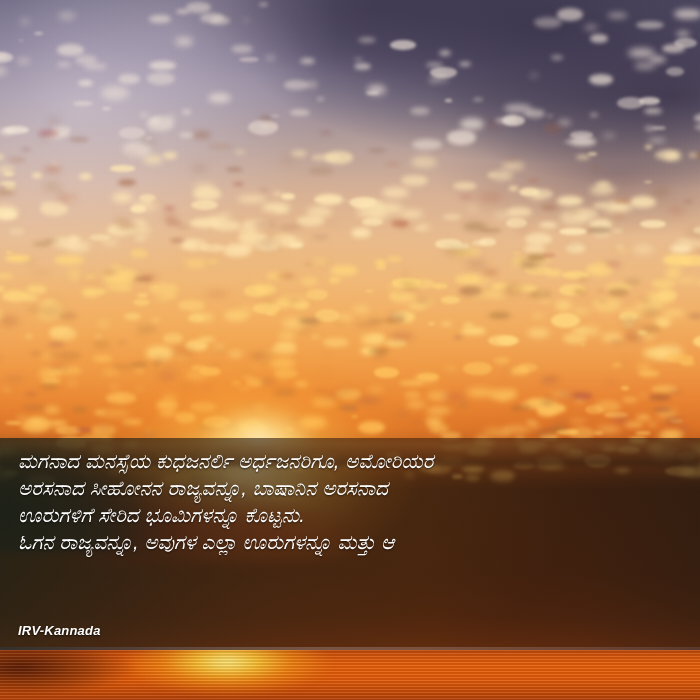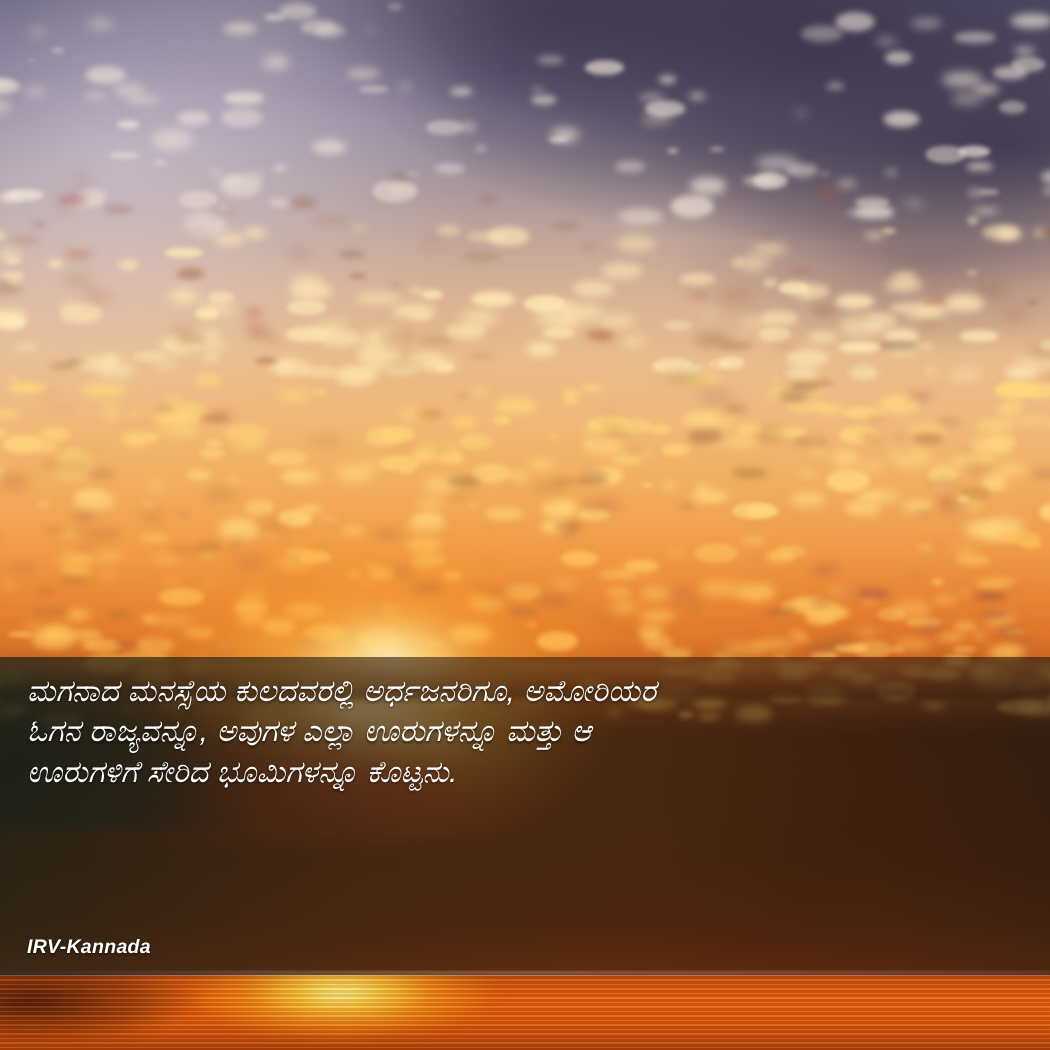--- a/index.html
+++ b/index.html
@@ -1098,21 +1098,22 @@
       <div class="water-glow"></div>
       <div class="water-dark"></div>
       <div class="water-streaks"></div>
       <div class="waterline"></div>
     </div>
   </div>
 
   <div class="overlay">
 
     <ul class="verse-body" id="verse-body">
-        <li>ಮಗನಾದ ಮನಸ್ಸೆಯ ಕುಲದವರಲ್ಲಿ ಅರ್ಧಜನರಿಗೂ, ಅಮೋರಿಯರ</li>
+        <li>ಮಗನಾದ ಮನಸ್ಸೆಯ ಕುಧಜನರ್ಲಿ ಅರ್ಧಜನರಿಗೂ, ಅಮೋರಿಯರ</li>
+        <li>ಅರಸನಾದ ಸೀಹೋನನ ರಾಜ್ಯವನ್ನೂ, ಬಾಷಾನಿನ ಅರಸನಾದ</li>
+        <li>ಊರುಗಳಿಗೆ ಸೇರಿದ ಭೂಮಿಗಳನ್ನೂ ಕೊಟ್ಟನು.</li>
         <li>ಓಗನ ರಾಜ್ಯವನ್ನೂ, ಅವುಗಳ ಎಲ್ಲಾ ಊರುಗಳನ್ನೂ ಮತ್ತು ಆ</li>
-        <li>ಊರುಗಳಿಗೆ ಸೇರಿದ ಭೂಮಿಗಳನ್ನೂ ಕೊಟ್ಟನು.</li>
       </ul>
 
     <div class="attribution">IRV-Kannada</div>
   </div>
 
 </div>
 
 </body></html>

